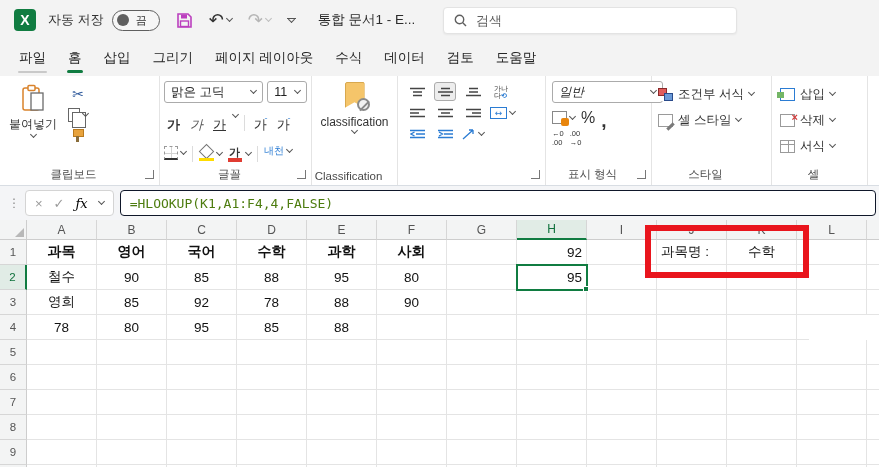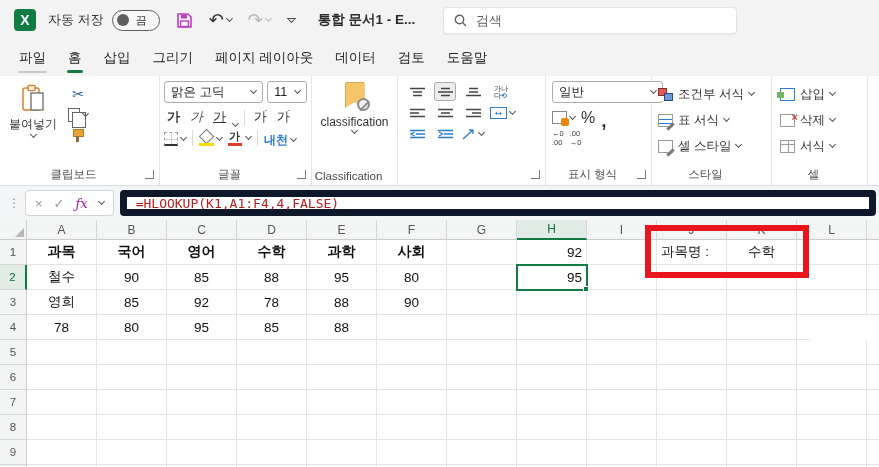--- a/index.html
+++ b/index.html
@@ -18,21 +18,21 @@
   .qat { display:flex; align-items:center; gap:16px; margin-left:16px; }
   .qbtn { display:flex; align-items:center; gap:3px; }
   .arrowchar { font-size:18px; line-height:1; color:#333; font-family:"DejaVu Sans",sans-serif; }
   .arrowchar.dis { color:#b6b6b6; }
   .chev { width:6px; height:6px; border-right:1.4px solid #555; border-bottom:1.4px solid #555;
           display:inline-block; transform:rotate(45deg); margin-top:-3px; }
   .chev.dis { border-color:#bdbdbd; }
   .chev.sm { width:5px; height:5px; }
   .custbtn { display:flex; flex-direction:column; align-items:center; gap:1px; }
   .custbtn i { width:9px; border-top:1.5px solid #555; display:block; }
-  .title-text { font-size:13.5px; color:#2b2b2b; margin-left:22px; white-space:nowrap;font-weight:bold; }
+  .title-text { font-size:13.5px; color:#2b2b2b; margin-left:22px; white-space:nowrap; }
   .searchbox { position:absolute; left:443px; top:7px; width:294px; height:27px; background:#fff;
                border:1px solid #e3e3e3; border-radius:4px; display:flex; align-items:center; gap:9px;
                padding:0 10px; color:#5f5f5f; font-size:13px; box-shadow:0 1px 2px rgba(0,0,0,.05); }
 
   
   .tabrow { height:36px; background:#f3f3f3; display:flex; align-items:stretch; padding-left:8px; }
   .rtab { padding:0 11px; font-size:13.5px; color:#262626; display:flex; align-items:center; position:relative; }
   .rtab.active::after { content:""; position:absolute; left:10px; right:10px; bottom:3px; height:3px;
                         background:#107C41; border-radius:2px; }
   .rtab.file::after { content:""; position:absolute; left:10px; right:10px; bottom:3px; height:2px;
@@ -57,41 +57,41 @@
   .copyico { width:12px; height:14px; border:1.2px solid #666; background:#fff; position:relative; }
   .copyico::after { content:""; position:absolute; left:3px; top:3px; width:12px; height:14px;
                     border:1.2px solid #666; background:#fff; }
   .painter { width:14px; height:14px; position:relative; }
   .painter::before { content:""; position:absolute; left:2px; top:1px; width:9px; height:6px;
                      background:#e8a33d; border:1px solid #b97a1e; }
   .painter::after { content:""; position:absolute; left:5px; top:8px; width:3px; height:6px; background:#8a6d3b; }
 
   
   .g-font { width:152px; }
-  .frow { display:flex; align-items:flex-end; gap:4px; margin-bottom:4px; }
+  .frow { display:flex; align-items:flex-start; gap:4px; margin-bottom:12px; }
   .fontname { width:100px; }
   .fontsize { width:40px; }
   .kbtn { font-size:13px; color:#333; width:19px; height:19px; display:flex; align-items:center;
           justify-content:center; }
   .kb { font-weight:bold; }
   .ki { font-style:italic; color:#555; }
   .ku { text-decoration:underline; }
   .supmark { font-size:8px; color:#2b7cd3; margin-left:-2px; margin-top:-8px; }
   .vdiv { width:1px; height:16px; background:#dcdcdc; margin:0 2px; }
   .bordersico { width:14px; height:14px; border:1px dashed #9a9a9a; position:relative; border-bottom:2px solid #333; }
   .bordersico::before { content:""; position:absolute; left:50%; top:0; bottom:0; width:1px; background:#d3d3d3; }
   .bordersico::after { content:""; position:absolute; top:50%; left:0; right:0; height:1px; background:#d3d3d3; }
   .fillico { width:15px; height:15px; position:relative; }
   .fillico::before { content:""; position:absolute; left:2px; top:0; width:9px; height:9px; border:1.4px solid #777;
                      transform:rotate(45deg); }
   .fillico::after { content:""; position:absolute; left:0; bottom:0; width:15px; height:3.5px; background:#FFDC00; }
   .fontcolor { display:flex; flex-direction:column; align-items:center; width:17px; }
   .fontcolor .t { font-size:11px; font-weight:bold; color:#333; line-height:1.1; }
   .fontcolor .bar { width:14px; height:3.5px; background:#E03C32; }
-  .phonetic { font-size:12px; color:#2b7cd3; line-height:1; text-align:center;font-weight:bold; }
+  .phonetic { font-size:10px; color:#2b7cd3; line-height:1; text-align:center; }
 
   
   .g-class { width:86px; display:flex; flex-direction:column; align-items:center; gap:2px; padding-top:6px; }
   .tagico { width:20px; height:26px; background:#F5C56A; border:1px solid #d8a84e;
             border-radius:2px 2px 0 0; position:relative;
             clip-path:polygon(0 0,100% 0,100% 100%,50% 78%,0 100%); }
   .noico { position:absolute; right:-8px; bottom:-2px; width:13px; height:13px; border:2px solid #8a8a8a;
            border-radius:50%; background:#f2f2f2; }
   .noico::after { content:""; position:absolute; left:-1px; top:4.5px; width:13px; height:2px;
                   background:#8a8a8a; transform:rotate(-45deg); }
@@ -103,21 +103,21 @@
   .lnico { display:block; }
   .albtn { width:22px; height:19px; display:flex; align-items:center; justify-content:center; }
   .albtn.selected { border:1px solid #ababab; background:#ededed; border-radius:3px; }
   .orient { font-size:7px; color:#333; line-height:1; }
   .orient b { color:#2b7cd3; }
   .mergeico { width:17px; height:12px; border:1.4px solid #2B7CD3; color:#2B7CD3; font-size:9px;
               display:flex; align-items:center; justify-content:center; font-family:"DejaVu Sans",sans-serif; }
 
   
   .g-num { width:106px; padding-left:6px; }
-  .numsel { width:111px; margin-bottom:4px; }
+  .numsel { width:111px; margin-bottom:4px;font-style:italic; }
   .acct { width:15px; height:13px; position:relative; border:1.2px solid #888; background:#fff; }
   .acct::after { content:""; position:absolute; right:-3px; bottom:-3px; width:8px; height:8px;
                  background:#E8850C; border-radius:2px; }
   .pct { font-size:16px; color:#333; }
   .commabtn { font-size:19px; font-weight:bold; color:#333; line-height:.6; padding-top:6px; }
   .decico { font-size:7.5px; line-height:1.1; white-space:pre-line; color:#333; text-align:left; }
 
   
   .g-styles { width:120px; padding-left:6px; }
   .g-cells { width:96px; padding-left:8px; }
@@ -137,24 +137,24 @@
   .mini.fmt::before { content:""; position:absolute; left:0; right:0; top:3px; height:1px; background:#9a9a9a; }
   .mini.fmt::after { content:""; position:absolute; left:7px; top:0; bottom:0; width:1px; background:#9a9a9a; }
 
   
   .formularow { height:34px; background:#f4f5f7; display:flex; align-items:center; padding:0 3px; }
   .namebox { width:100px; height:26px; background:#fff; border:1px solid #d4d4d4; border-radius:4px;
              display:flex; align-items:center; justify-content:space-between; padding:0 9px; font-size:13px; }
   .fdots { color:#8a8a8a; font-size:12px; margin:0 5px; letter-spacing:0; }
   .fxbox { height:26px; background:#fff; border:1px solid #d4d4d4; border-radius:4px; display:flex;
            align-items:center; gap:11px; padding:0 9px; color:#9a9a9a; font-size:13px; }
-  .fxsym { font-style:italic; font-family:"DejaVu Serif",serif; color:#a21caf; }
-  .formulafield { flex:1; height:26px; background:#fff; border:7px solid #0f172a; border-radius:4px;
+  .fxsym { font-style:italic; font-family:"DejaVu Serif",serif; color:#000000; }
+  .formulafield { flex:1; height:26px; background:#fff; border:1px solid #0f172a; border-radius:4px;
                   margin-left:6px; display:flex; align-items:center; padding:0 9px;
-                  font-family:"DejaVu Sans Mono",monospace; font-size:13px; color:#b91c1c; }
+                  font-family:"DejaVu Sans Mono",monospace; font-size:13px; color:#4d7c0f; }
 
   
   .sheet { position:absolute; top:220px; left:0; right:0; bottom:0; overflow:hidden; background:#fff; }
   .colheads { display:flex; height:20px; }
   .corner { width:27px; height:20px; background:#f3f4f4; border-right:1px solid #cdcdcd;
             border-bottom:1px solid #cdcdcd; position:relative; flex-shrink:0; }
   .corner::after { content:""; position:absolute; right:2px; bottom:2px; width:0; height:0;
                    border-left:9px solid transparent; border-bottom:9px solid #b8b8b8; }
   .colhead { width:70px; height:20px; background:#f3f4f4; border-right:1px solid #d6d6d6;
              border-bottom:1px solid #cdcdcd; font-size:12px; color:#555; display:flex; align-items:center;
@@ -220,20 +220,21 @@
     <span>검색</span>
   </div>
 </div>
 
 <div class="tabrow">
   <div class="rtab file">파일</div>
   <div class="rtab active">홈</div>
   <div class="rtab">삽입</div>
   <div class="rtab">그리기</div>
   <div class="rtab">페이지 레이아웃</div>
+  <div class="rtab">수식</div>
   <div class="rtab">데이터</div>
   <div class="rtab">검토</div>
   <div class="rtab">도움말</div>
 </div>
 
 <div class="ribbon">
 
   <div class="rgroup g-clip">
     <div class="pastebig">
       <svg width="26" height="30" viewBox="0 0 26 30">
@@ -404,25 +405,20 @@
 →0</span>
     </div>
     <div class="glabel">표시 형식</div>
     <span class="launcher"></span>
   </div>
 
   <div class="rgroup g-styles">
     <div class="srowbtn">
       <span class="mini cf"></span>
       <span>조건부 서식</span>
-      <span class="chev sm"></span>
-    </div>
-    <div class="srowbtn">
-      <span class="mini tbl pencil"></span>
-      <span>표 서식</span>
       <span class="chev sm"></span>
     </div>
     <div class="srowbtn">
       <span class="mini pencil"></span>
       <span>셀 스타일</span>
       <span class="chev sm"></span>
     </div>
     <div class="glabel">스타일</div>
   </div>
 
@@ -471,22 +467,22 @@
       <div class="colhead">I</div>
       <div class="colhead">J</div>
       <div class="colhead">K</div>
       <div class="colhead">L</div>
       <div class="colhead filler"></div>
     </div>
   <div id="sheetbody">
       <div class="srow">
         <div class="rowhead">1</div>
         <div class="cell bold">과목</div>
+        <div class="cell bold">영어</div>
         <div class="cell bold">국어</div>
-        <div class="cell bold">영어</div>
         <div class="cell bold">수학</div>
         <div class="cell bold">과학</div>
         <div class="cell bold">사회</div>
         <div class="cell"></div>
         <div class="cell right">92</div>
         <div class="cell"></div>
         <div class="cell left">과목명 :</div>
         <div class="cell">수학</div>
         <div class="cell"></div>
         <div class="cell filler"></div>

